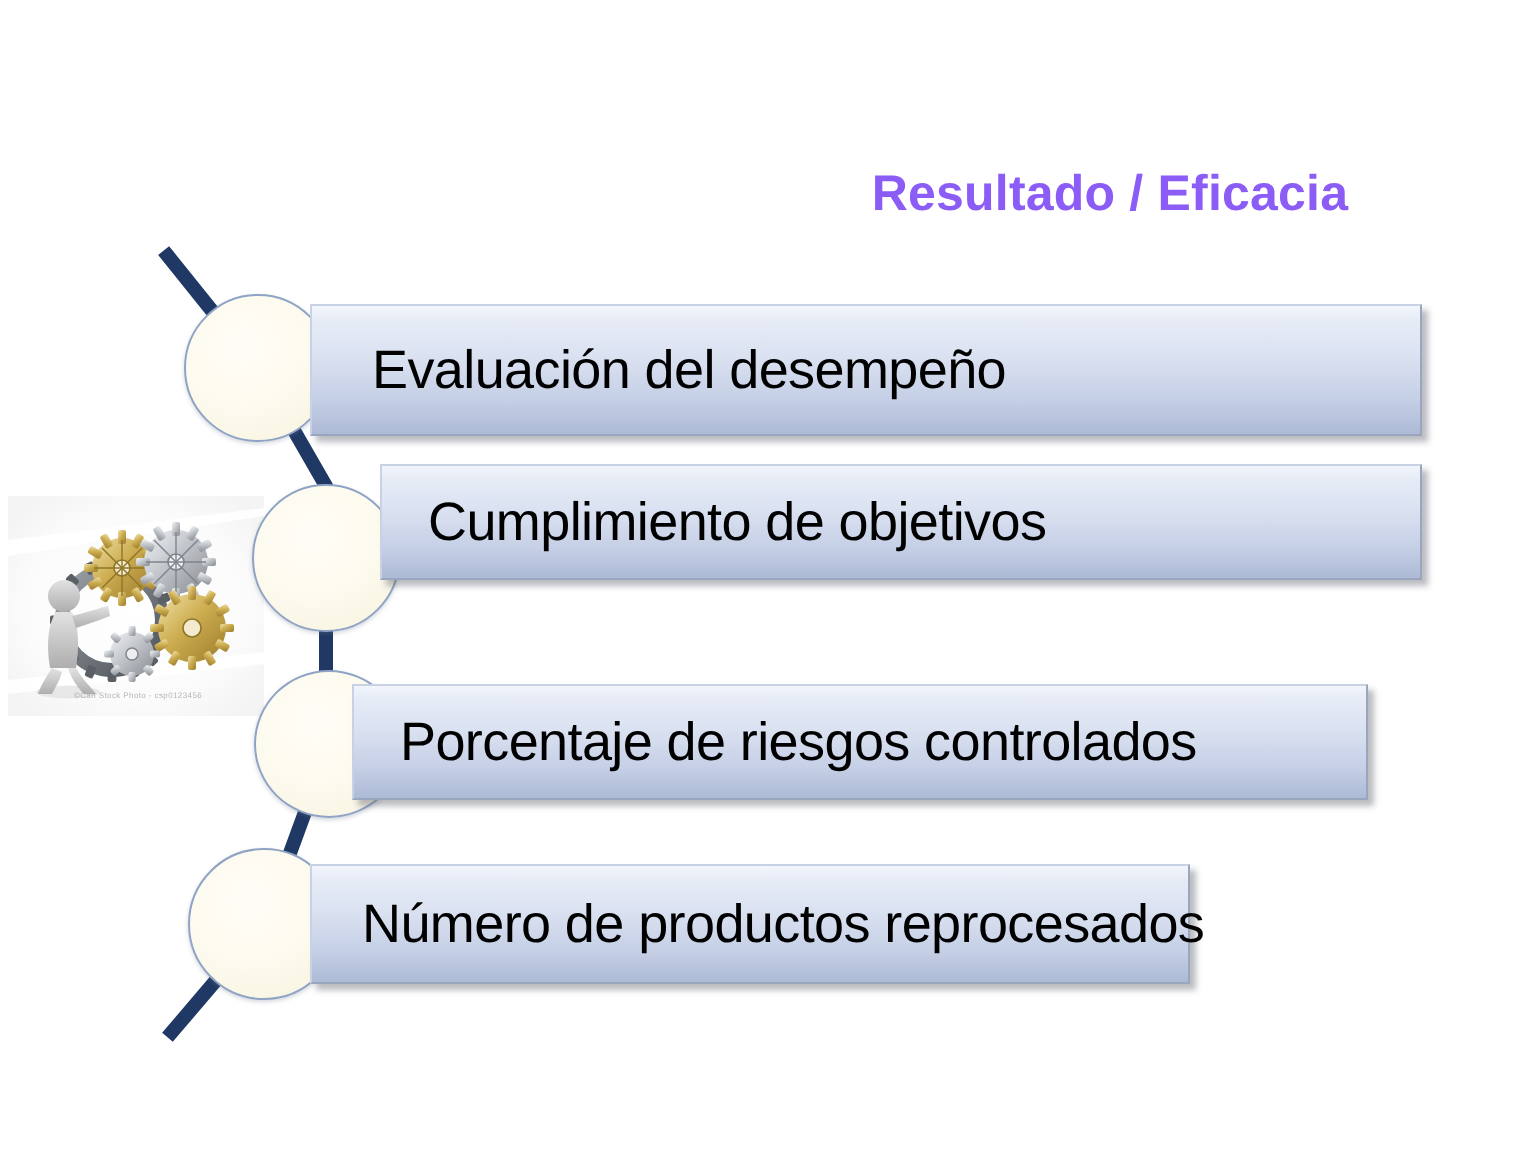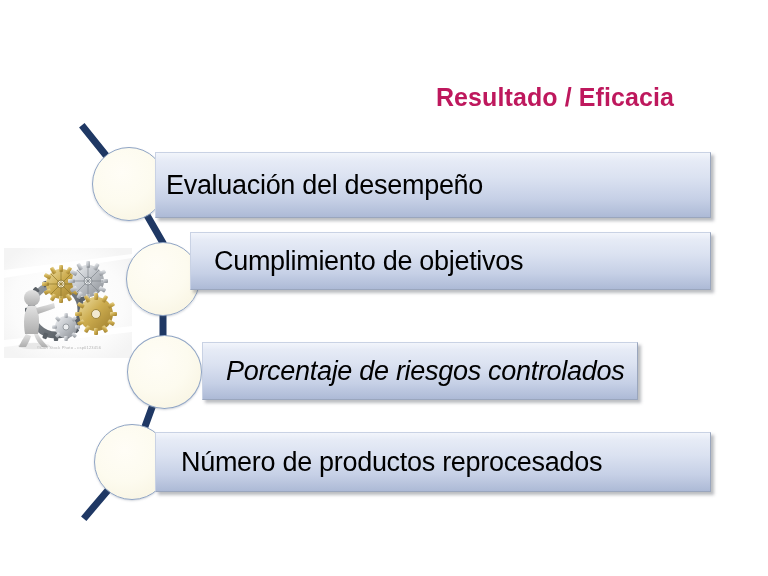--- a/index.html
+++ b/index.html
@@ -27,21 +27,21 @@
   .slide-title {
     position: absolute;
     left: 380px;
     top: 82px;
     width: 350px;
     text-align: center;
     font-family: "Liberation Sans", sans-serif;
     font-weight: bold;
     font-size: 25px;
     line-height: 30px;
-    color: #be185d;
+    color: #8b5cf6;
     letter-spacing: 0.1px;
     white-space: nowrap;
   }
 
   
   .connector {
     position: absolute;
     left: 0; top: 0;
     width: 768px;
     height: 576px;
@@ -68,29 +68,29 @@
   .bar-label {
     font-family: "Liberation Sans", sans-serif;
     font-size: 27px;
     line-height: 30px;
     color: #000000;
     white-space: nowrap;
     letter-spacing: -0.3px;
   }
 
   .bar-1 { left: 155px; top: 152px; width: 556px; height: 66px; }
-  .bar-1 .bar-label { margin-left: 10px; }
+  .bar-1 .bar-label { margin-left: 30px; }
 
   .bar-2 { left: 190px; top: 232px; width: 521px; height: 58px; }
   .bar-2 .bar-label { margin-left: 23px; }
 
-  .bar-3 { left: 202px; top: 342px; width: 436px; height: 58px; font-style: italic; }
+  .bar-3 { left: 176px; top: 342px; width: 508px; height: 58px; }
   .bar-3 .bar-label { margin-left: 23px; }
 
-  .bar-4 { left: 155px; top: 432px; width: 556px; height: 60px; }
+  .bar-4 { left: 155px; top: 432px; width: 440px; height: 60px; }
   .bar-4 .bar-label { margin-left: 25px; }
 
   
   .node-circle {
     position: absolute;
     box-sizing: border-box;
     border-radius: 50%;
     background: radial-gradient(circle at 40% 34%,
                 #fffdf6 0%,
                 #fdfbef 48%,

